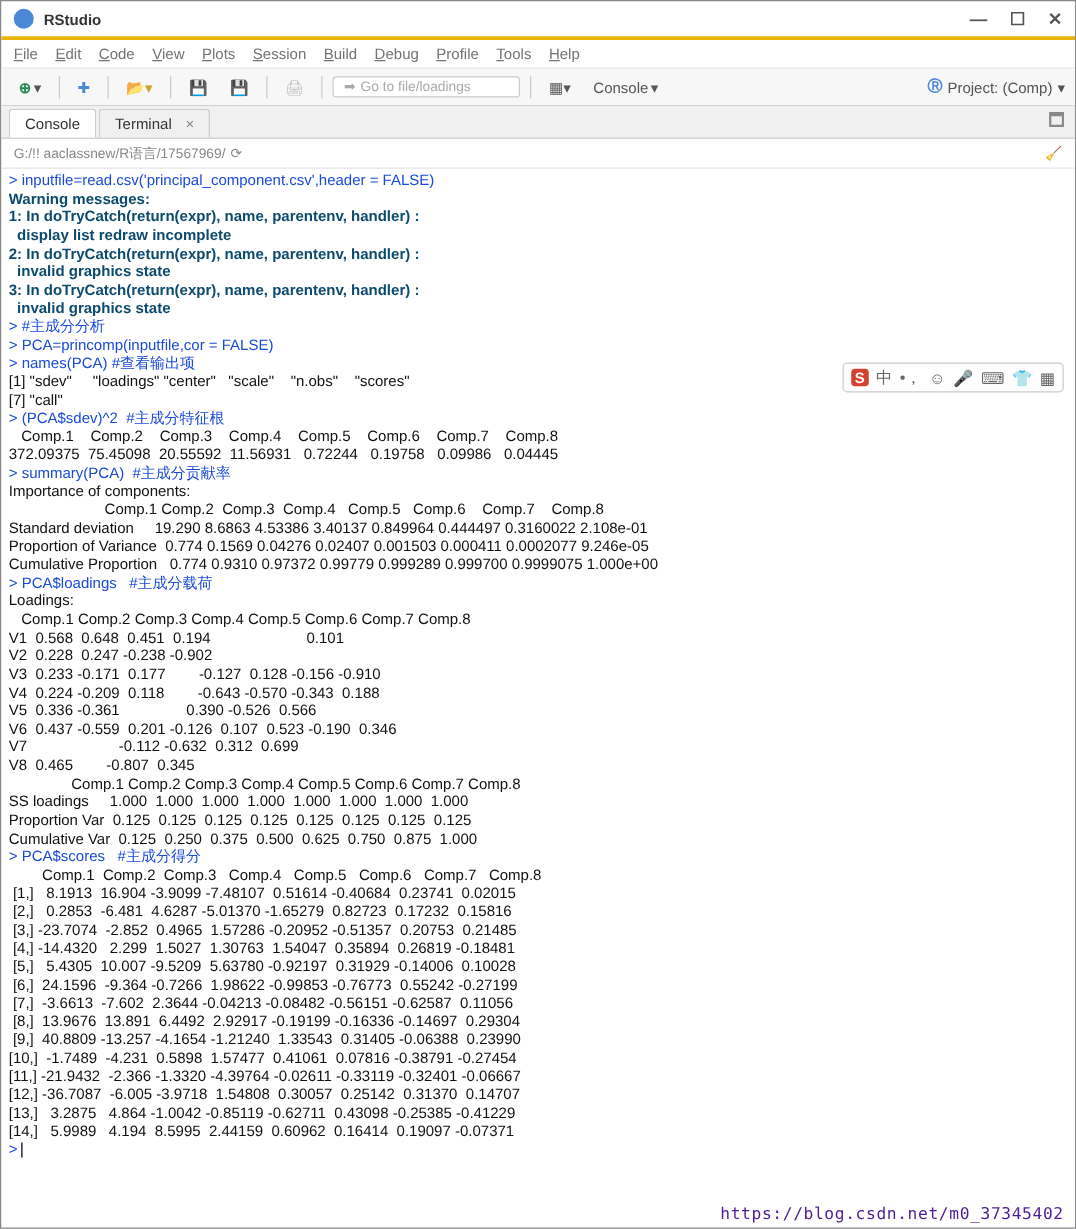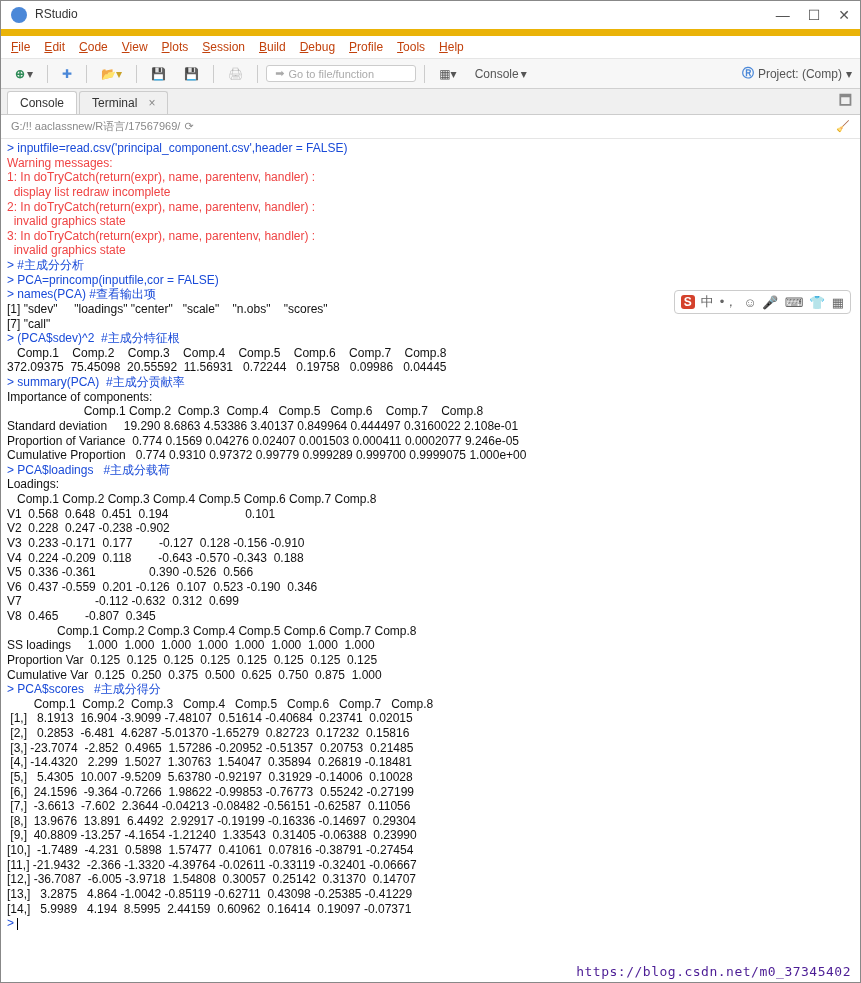--- a/index.html
+++ b/index.html
@@ -1,38 +1,38 @@
 <!DOCTYPE html>
 <html><head>
 <meta charset="utf-8">
 <style>
 * { box-sizing: border-box; margin: 0; padding: 0; font-family: "Segoe UI", Tahoma, sans-serif; }
 body { background: #fff; width: 861px; height: 983px; overflow: hidden; border: 1px solid #888; }
-.titlebar { display: flex; align-items: flex-start; padding: 6px 10px; border-bottom: 7px solid #eab308; }
+.titlebar { display: flex; align-items: flex-end; padding: 6px 10px; border-bottom: 3px solid #eab308; font-weight: bold; }
 .titlebar .icon { width: 16px; height: 16px; border-radius: 50%; background: #4b88d8; margin-right: 8px; display: inline-block; }
 .titlebar .title { font-size: 12px; color: #333; flex: 1; }
 .winbtns { display: flex; gap: 18px; font-size: 14px; color: #555; }
-.menubar { display: flex; gap: 14px; padding: 4px 10px; font-size: 12px; color: #c2410c; border-bottom: 1px solid #e5e5e5; }
+.menubar { display: flex; gap: 14px; padding: 4px 10px; font-size: 12px; color: #737373; border-bottom: 1px solid #e5e5e5; }
 .menubar u { text-decoration: underline; }
 .toolbar { display: flex; align-items: center; gap: 6px; padding: 4px 8px; border-bottom: 1px solid #d0d0d0; background: #f7f7f7; font-size: 12px; color: #555; height: 30px; }
 .tbtn { padding: 2px 6px; display: inline-flex; align-items: center; gap: 2px; }
 .tbtn .plus { color: #2e8b57; font-weight: bold; }
 .divider { width: 1px; height: 18px; background: #ccc; margin: 0 2px; }
 .goto { border: 1px solid #ccc; border-radius: 3px; padding: 1px 8px; color: #aaa; font-size: 11px; min-width: 150px; display: inline-flex; align-items: center; gap: 4px; background:#fff;}
 .project { margin-left: auto; color: #555; font-size: 12px; display:flex; align-items:center; gap:4px;}
 .tabs { display: flex; background: #f0f0f0; border-bottom: 1px solid #ccc; font-size: 12px; padding-left: 6px; height: 26px; align-items: flex-end; }
 .tab { padding: 4px 12px; border: 1px solid #ccc; border-bottom: none; background: #fff; margin-right: 2px; border-radius: 3px 3px 0 0; display:flex; gap:4px; align-items:flex-start; color:#333;}
 .tab.inactive { background: #f0f0f0; gap: 11px; }
 .tabs .spacer { flex:1; }
 .tabs .winicon { margin-right:8px; color:#888; font-size:14px; }
 .crumb { padding: 4px 10px; font-size: 11px; color: #888; border-bottom: 1px solid #e5e5e5; display:flex; align-items:center; gap:4px;}
 .crumb .brush { margin-left:auto; color:#aaa; }
 .console { font-family: "Lucida Console", Consolas, monospace; font-size: 12px; line-height: 1.22; padding: 2px 6px 6px 6px; white-space: pre; overflow: hidden; color: #222; }
 .c-blue { color: #1a4bd8; }
-.c-red { color: #ef4444; }
+.c-red { color: #0c4a6e; font-weight: bold; }
 .c-black { color: #111; }
 .cursor { border-left: 1px solid #000; display: inline-block; height: 12px; vertical-align: middle; }
 .sogou { position:absolute; right:10px; top:290px; background:#fff; border:1px solid #ccc; border-radius:4px; padding:2px 6px; font-size:13px; color:#666; display:flex; gap:6px; align-items:center;}
 .sogou .s-icon { background:#d4412c; color:#fff; font-weight:bold; border-radius:3px; padding:0 3px; font-size:12px;}
 .watermark { position:absolute; right:10px; bottom:4px; font-family: Consolas, monospace; font-size:13px; color:#4c1d95; letter-spacing:0.5px;}
 </style>
 </head>
 <body>
 
 <div class="titlebar">
@@ -66,21 +66,21 @@
   <span class="divider"></span>
   <span class="tbtn" style="color:#c9a227">📂▾</span>
   <span class="divider"></span>
   <span class="tbtn" style="color:#bbb">💾</span>
   <span class="tbtn" style="color:#bbb">💾</span>
   <span class="divider"></span>
   <span class="tbtn" style="color:#bbb">🖨</span>
   <span class="divider"></span>
   <span class="goto">
     <span>➡</span>
-    <span>Go to file/function</span>
+    <span>Go to file/loadings</span>
   </span>
   <span class="divider"></span>
   <span class="tbtn">▦▾</span>
   <span class="tbtn"><span>Console</span> ▾</span>
   <span class="project">
     <span style="color:#4b88d8;font-weight:bold">Ⓡ</span>
     <span>Project: (Comp)</span> ▾
   </span>
 </div>
 

